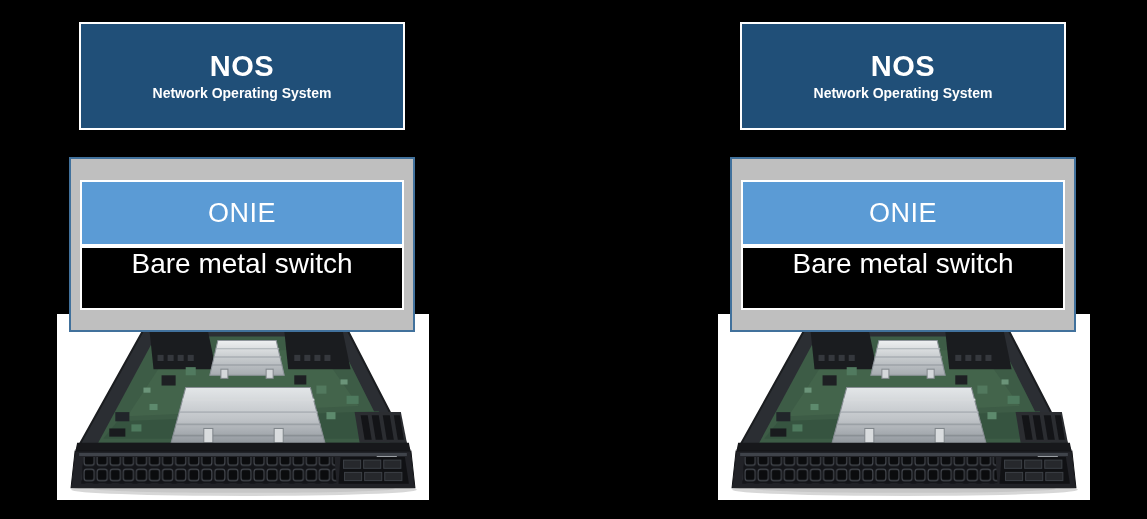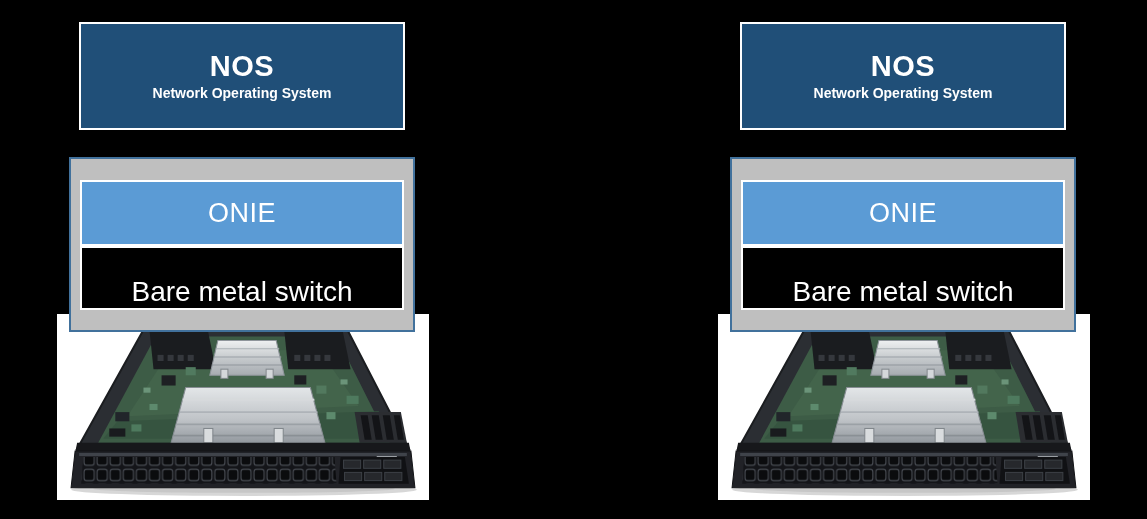--- a/index.html
+++ b/index.html
@@ -50,21 +50,21 @@
     position:absolute;left:9px;top:21px;width:324px;height:66px;
     background:var(--installer-fill);
     border:2px solid var(--box-border);
     display:flex;align-items:center;justify-content:center;
   }
   .installer-box span{color:var(--text-color);font-size:27px;font-weight:500;letter-spacing:.5px;}
   .hardware-box{
     position:absolute;left:9px;top:87px;width:324px;height:64px;
     background:var(--hardware-fill);
     border:2px solid var(--box-border);
-    display:flex;align-items:flex-end;justify-content:center;
+    display:flex;align-items:flex-start;justify-content:center;
   }
   .hardware-box span{color:var(--text-color);font-size:28px;font-weight:400;}
   .defs-holder{position:absolute;width:0;height:0;overflow:hidden;}
 </style>
 </head>
 <body>
 
 <svg class="defs-holder" aria-hidden="true">
   <defs>
     <linearGradient id="hsg" x1="0" y1="0" x2="0" y2="1">

